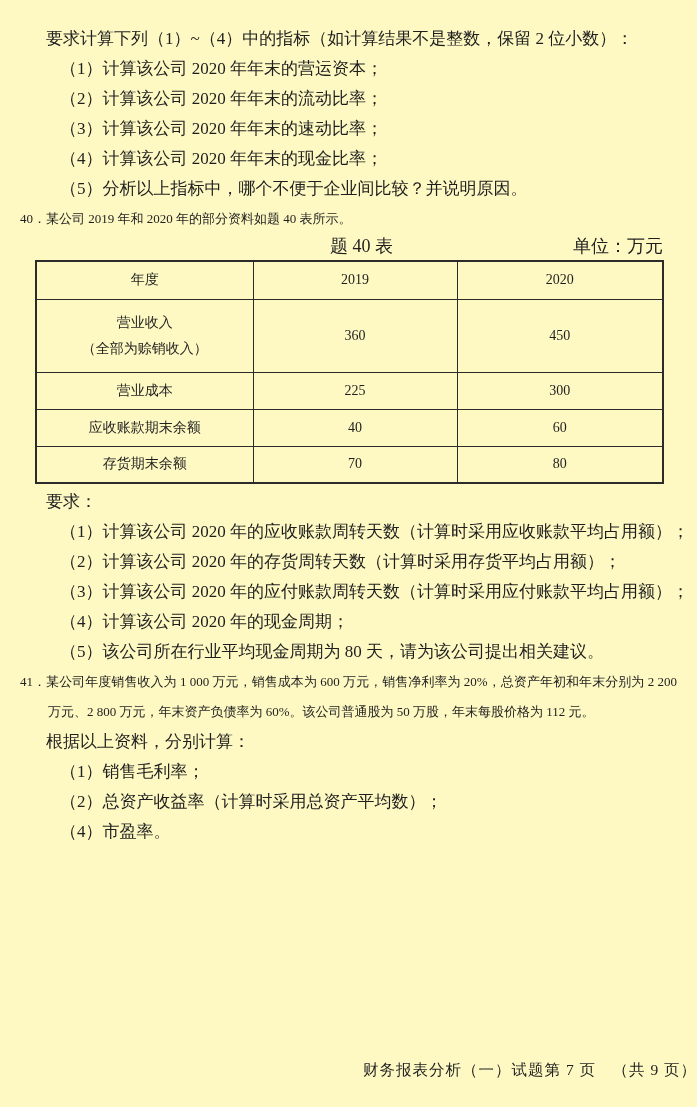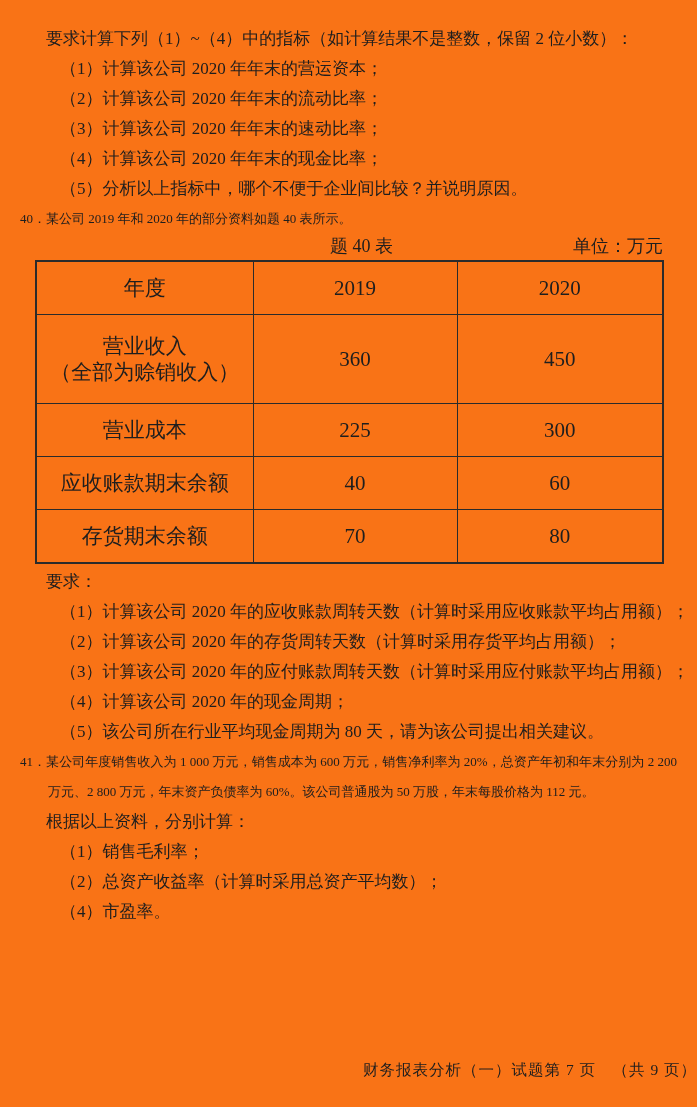--- a/index.html
+++ b/index.html
@@ -1,21 +1,21 @@
 <!DOCTYPE html>
 <html><head>
 <meta charset="utf-8">
 <style>
   * { margin:0; padding:0; box-sizing:border-box; }
   html,body { background:#e8e8e8; }
   .page {
     position:relative;
     width:697px; height:1107px;
     margin:0 auto;
-    background:#f97316;
+    background:#fef9c3;
     color:#1e1e1e;
     font-family:"Liberation Serif","DejaVu Serif",serif;
     overflow:hidden;
   }
   .content { padding:24px 20px 0 20px; }
   .line { font-size:17px; line-height:30px; white-space:nowrap; }
   .lead  { margin-left:26px; }
   .item  { margin-left:40px; }
   .question { font-size:13px; line-height:30px; padding-left:28px; text-indent:-28px; text-align:justify; }
   .qnum { display:inline; }
@@ -24,24 +24,24 @@
   .caption-row .unit    { position:absolute; right:14px; top:0; }
   table.data {
     margin-left:15px;
     width:627px;
     border-collapse:collapse;
     table-layout:fixed;
     border:2px solid #2b2b2b;
   }
   table.data td {
     border:1.5px solid #2b2b2b;
-    font-size:21px;
+    font-size:14px;
     text-align:center;
     height:37px;
-    padding:12px;
+    padding:4px;
     vertical-align:middle;
   }
   table.data tr.hdr td { height:38px; }
   td.label-cell { text-align:left; padding-left:12px; }
   td.center { text-align:center; }
   tr.tall td { height:72px; }
   .two-line { line-height:26px; padding:6px 0; }
   .footer {
     position:absolute; bottom:26px; left:0; width:100%;
     text-align:right; font-size:15.5px; letter-spacing:1px;

